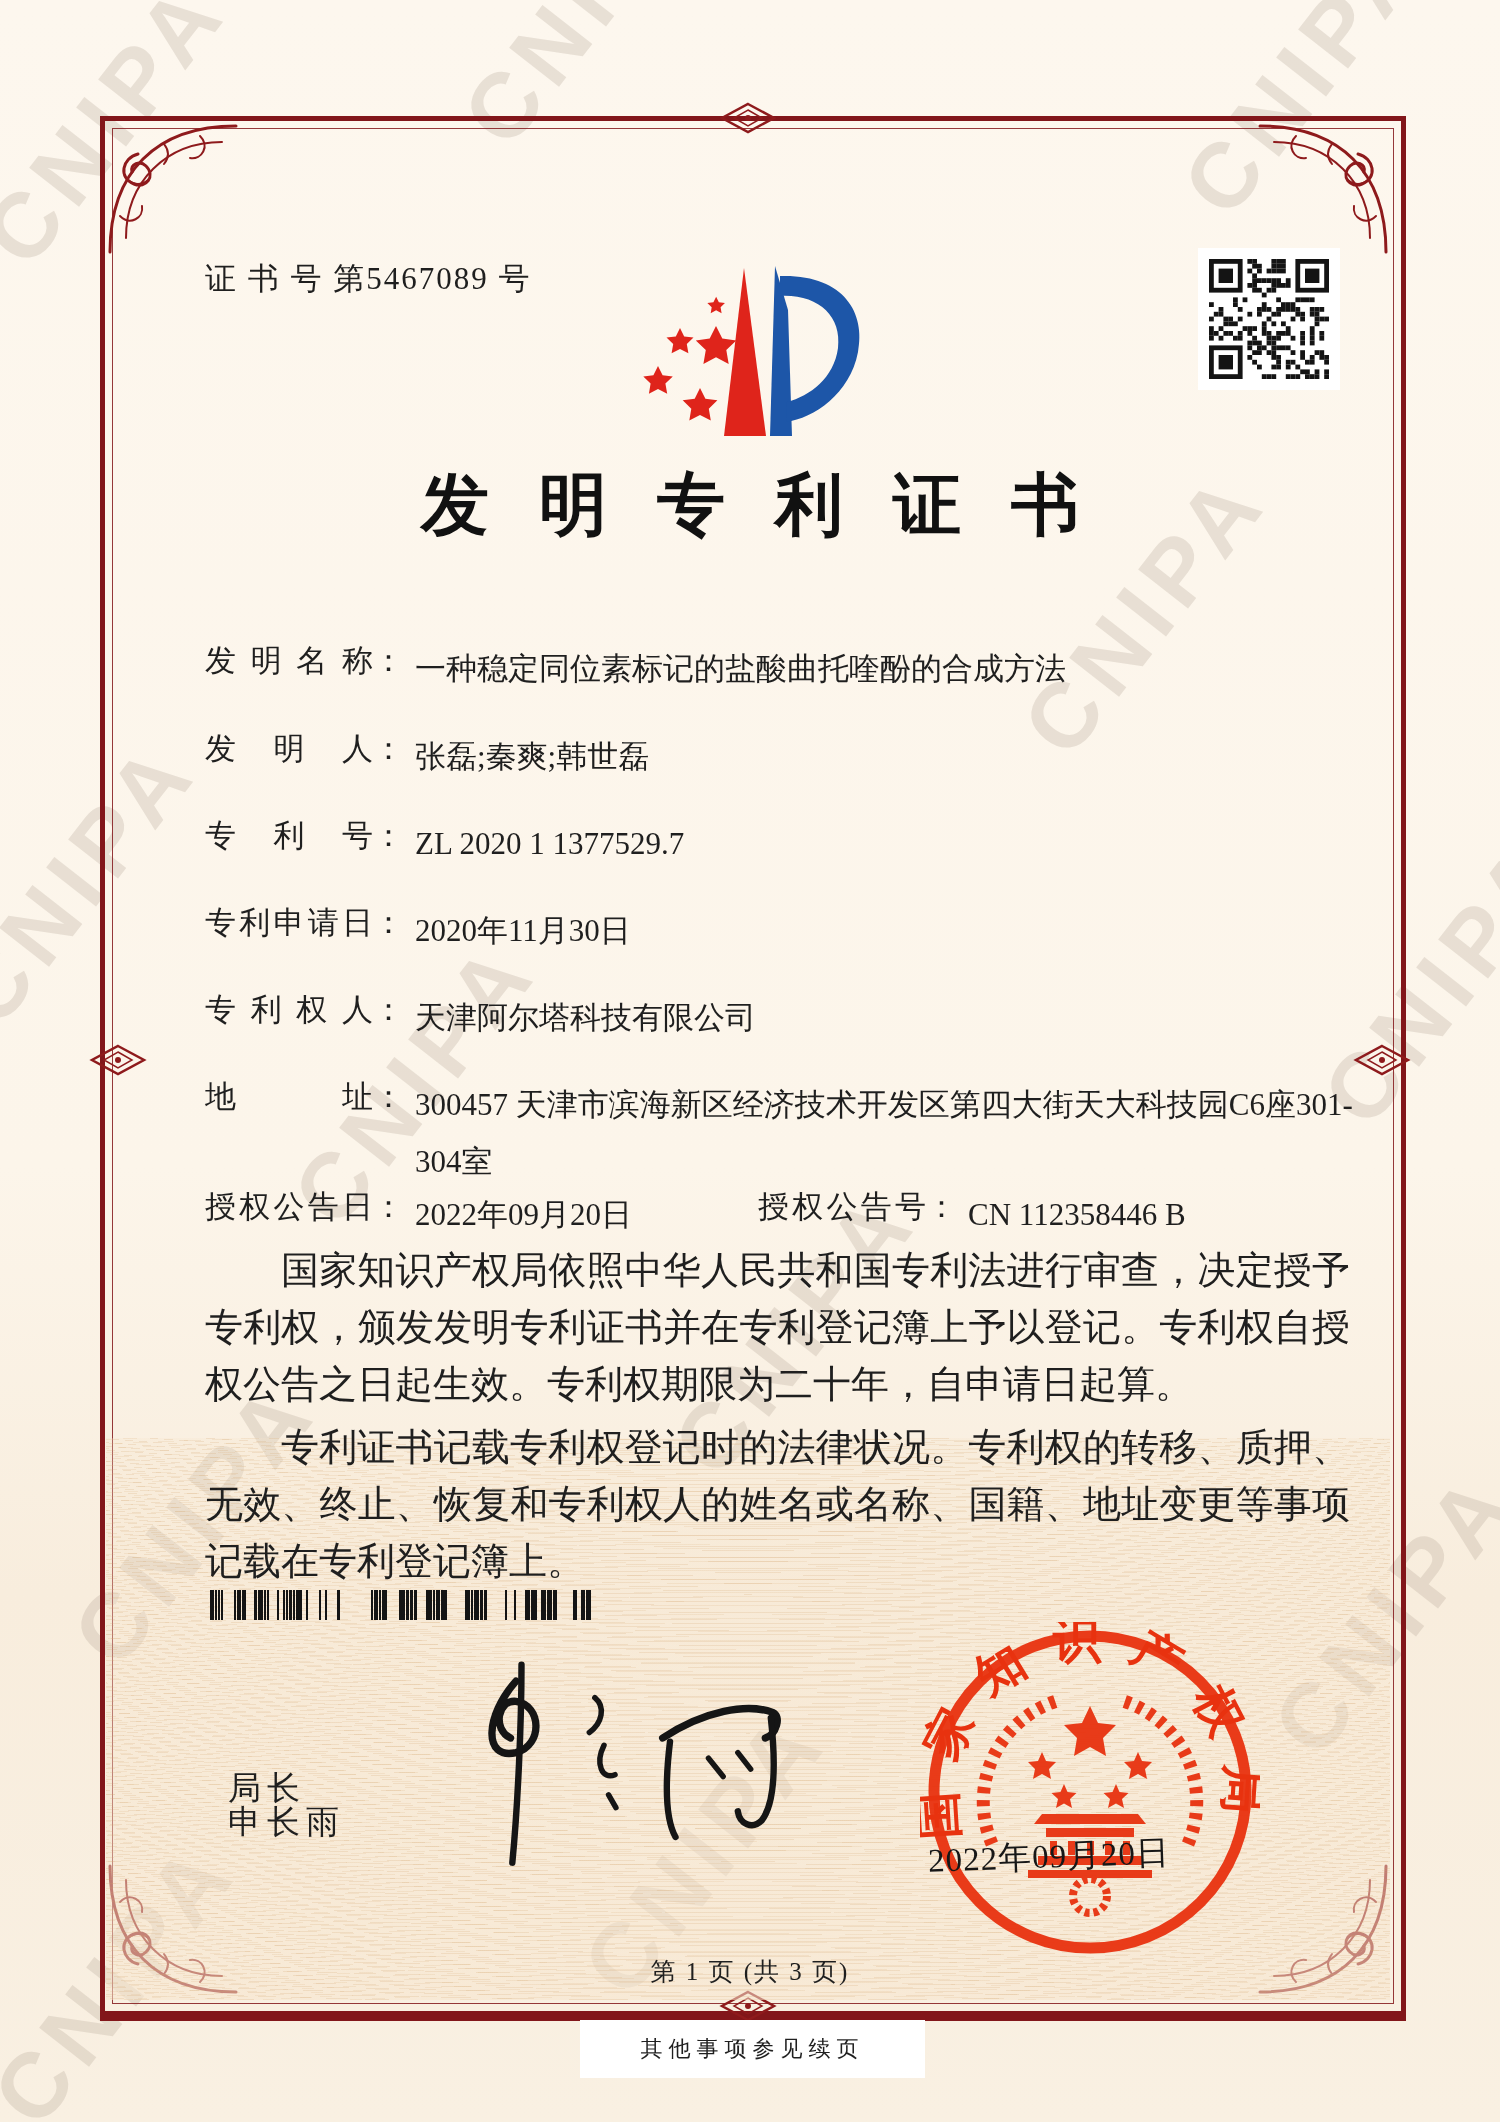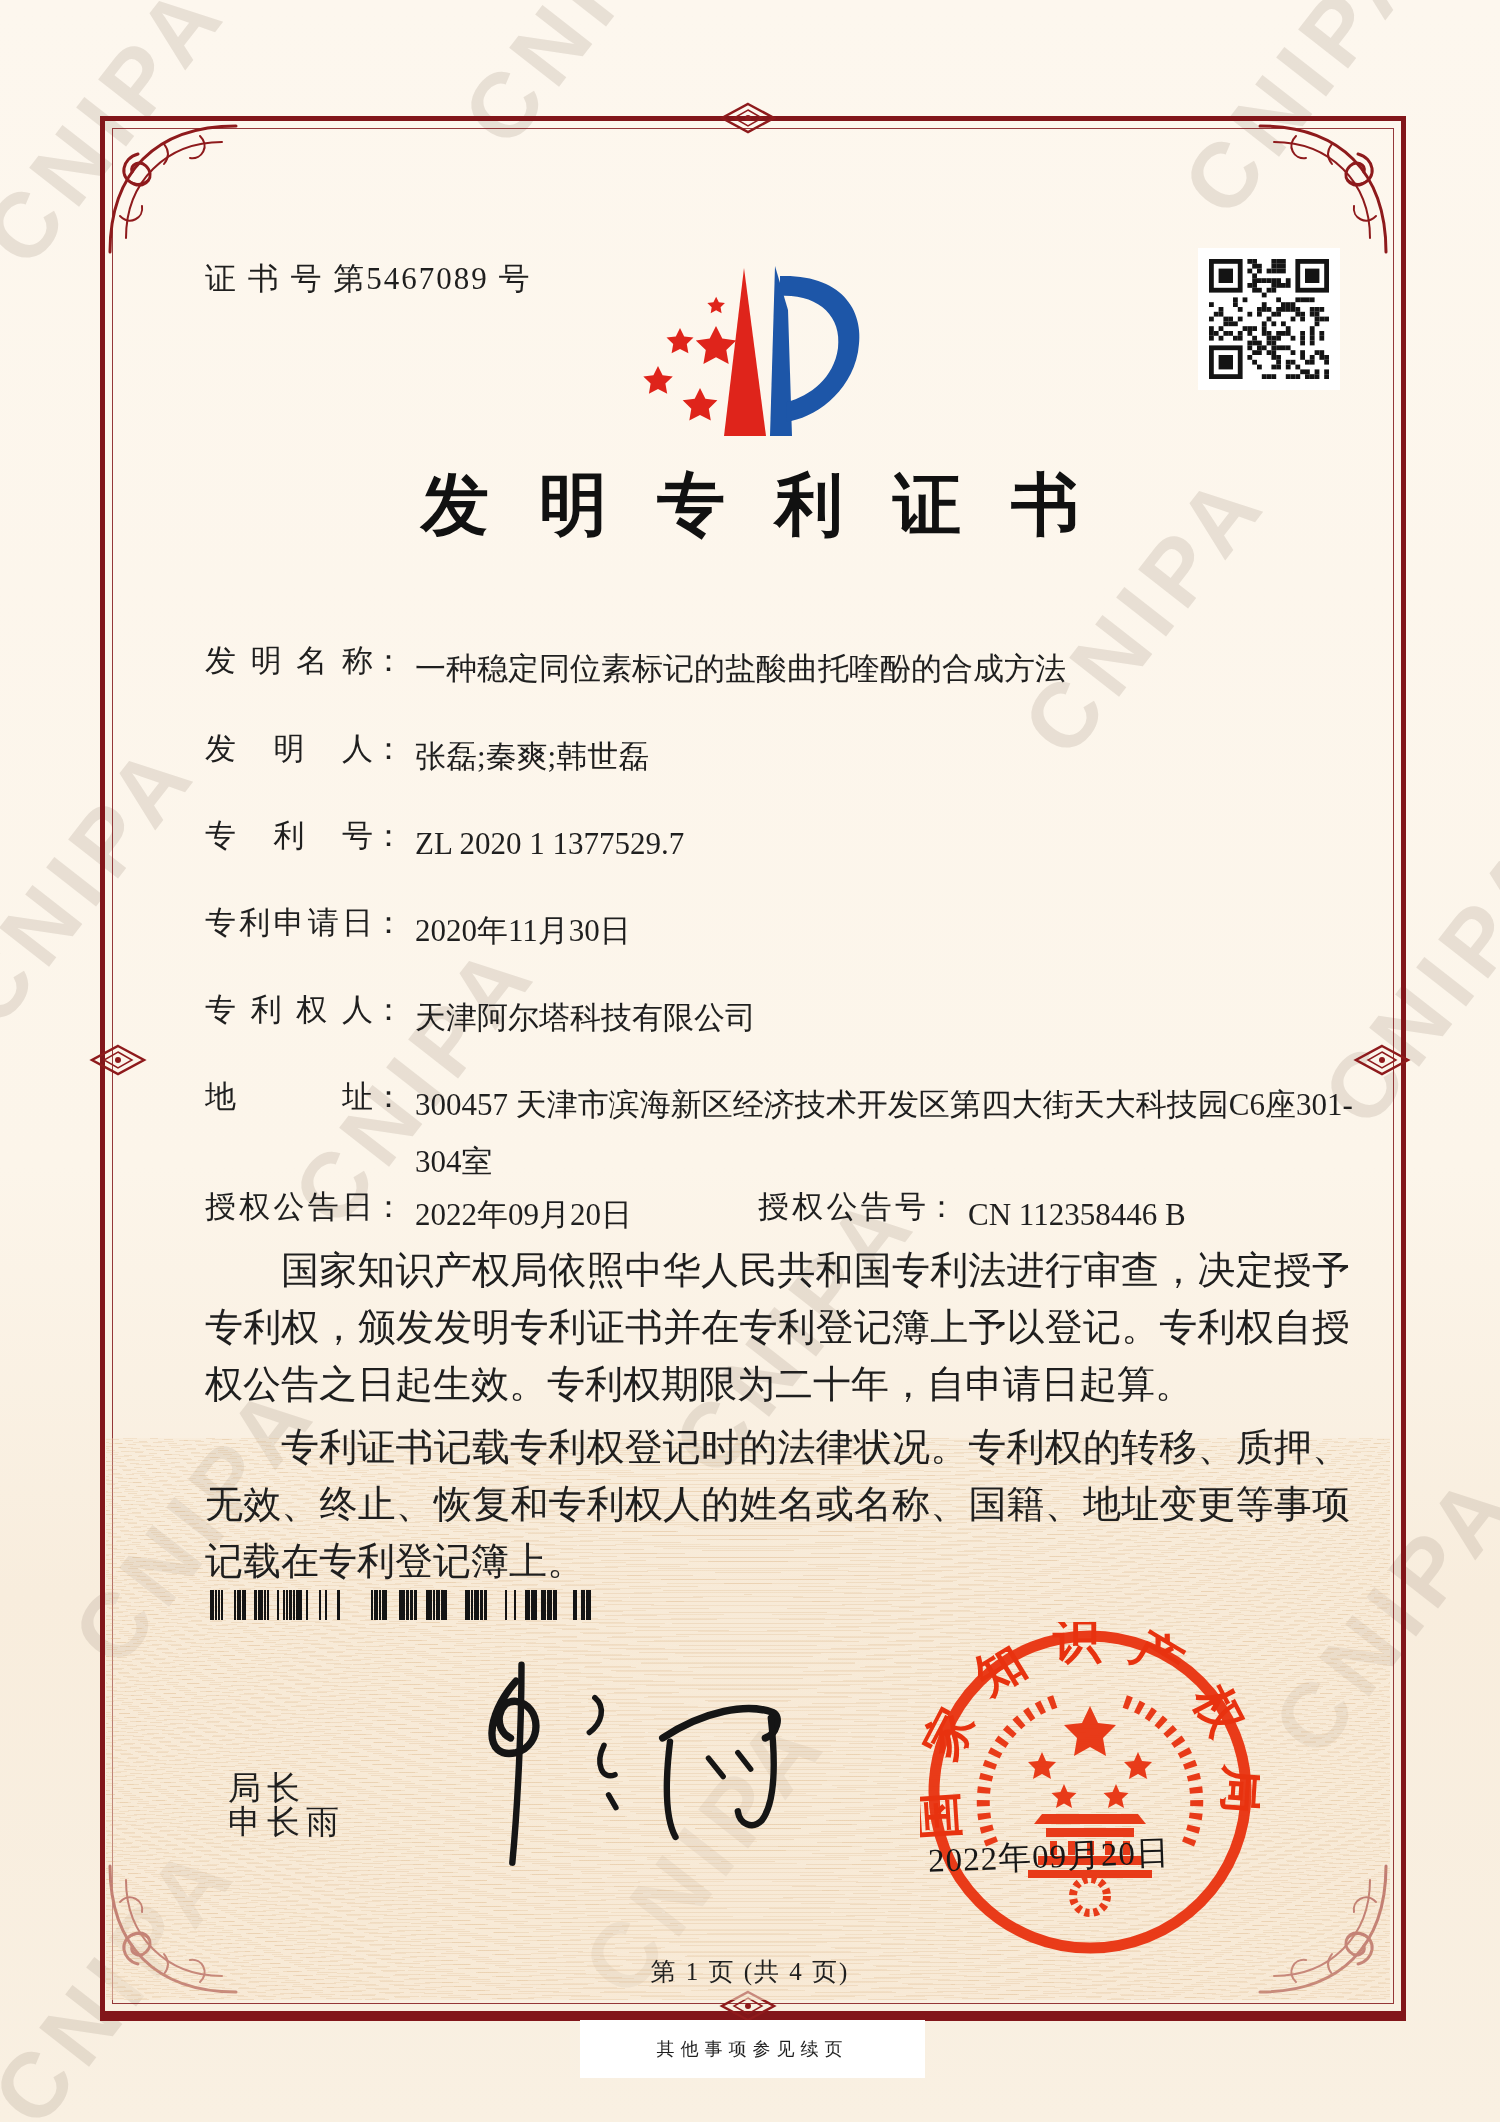--- a/index.html
+++ b/index.html
@@ -46,21 +46,21 @@
   #director-title{position:absolute;left:228px;top:1738px;font-size:33px;letter-spacing:6px;
      font-family:"Liberation Sans","DejaVu Sans",sans-serif;margin-top:28px;}
   #director-name{position:absolute;left:228px;top:1800px;font-size:33px;letter-spacing:6px;
      font-family:"Liberation Sans","DejaVu Sans",sans-serif;}
   #signature{position:absolute;left:430px;top:1650px;}
   #seal{position:absolute;left:920px;top:1622px;}
   #seal-date{position:absolute;left:928px;top:1833px;width:330px;font-size:33px;color:#171717;
              transform:rotate(-2deg);letter-spacing:1px;}
   #pageinfo{position:absolute;left:0;top:1955px;width:100%;text-align:center;font-size:25px;letter-spacing:2px;}
   #footer-chip{position:absolute;left:580px;top:2020px;width:345px;height:58px;background:#fff;
-      display:flex;align-items:center;justify-content:center;font-size:18px;letter-spacing:6px;}
+      display:flex;align-items:center;justify-content:center;font-size:22px;letter-spacing:6px;}
 </style>
 </head>
 <body>
 
 <div id="page">
 
   
   <div id="wm-layer">
       <div class="wm" style="left: -60px; top: 70px;">CNIPA</div>
       <div class="wm" style="left: 420px; top: -50px;">CNIPA</div>
@@ -481,18 +481,18 @@
         <rect x="15" y="43" width="7" height="14"></rect>
       <rect x="33" y="43" width="7" height="14"></rect>
       <rect x="-52" y="58" width="104" height="9"></rect>
       <rect x="-62" y="72" width="124" height="8"></rect>
       <circle cx="0" cy="98" r="17" fill="none" stroke="#e8320f" stroke-width="8" stroke-dasharray="5 4"></circle>
     </g>
   </svg>
   <div id="seal-date">2022年09月20日</div>
 
   
-  <div id="pageinfo">第 1 页 (共 4 页)</div>
+  <div id="pageinfo">第 1 页 (共 3 页)</div>
 
   
   <div id="footer-chip">其他事项参见续页</div>
 
 </div>
 
 </body></html>

